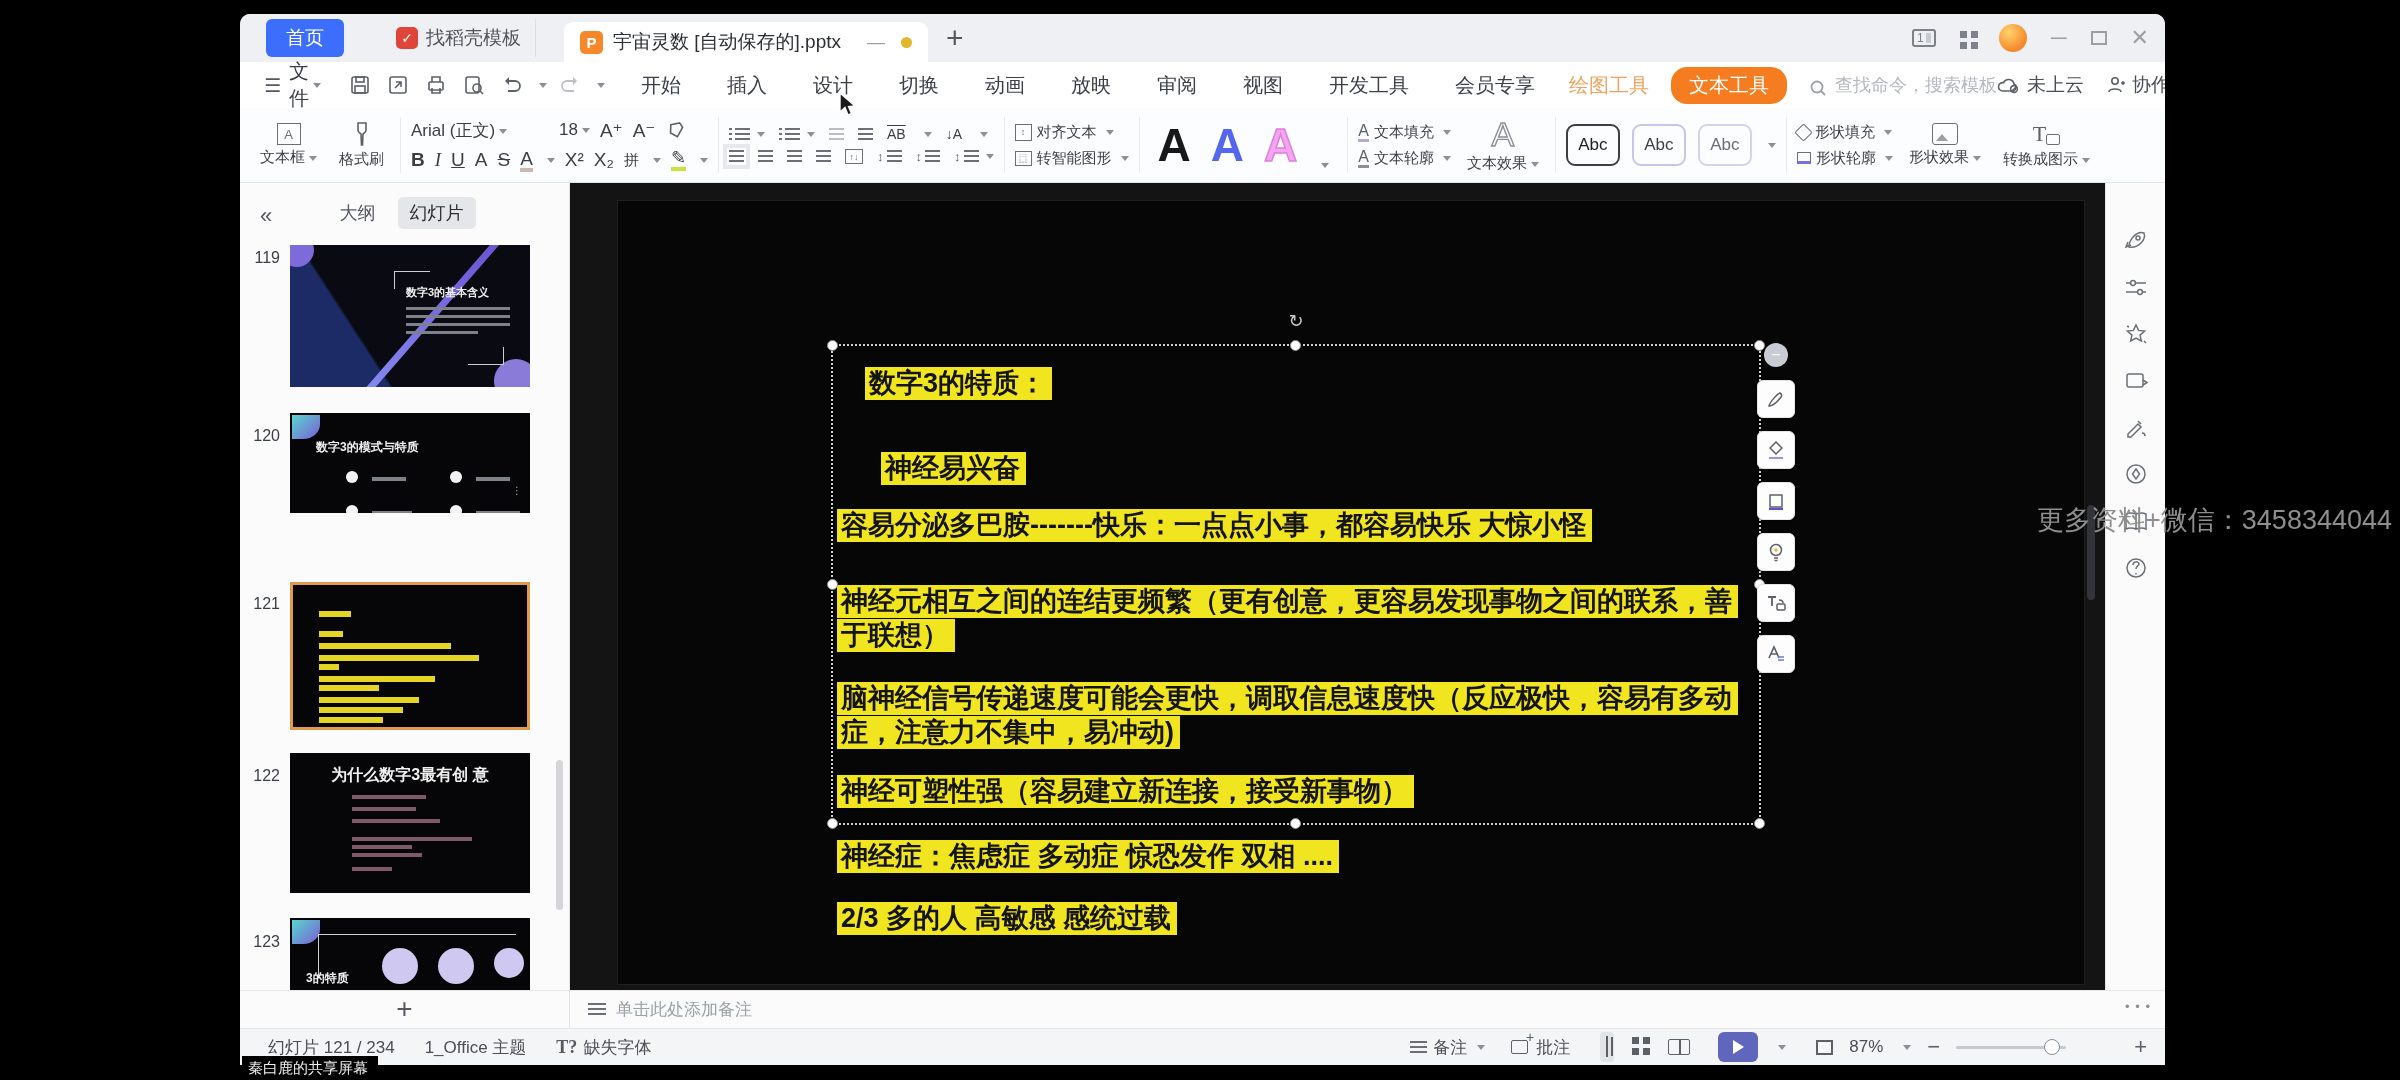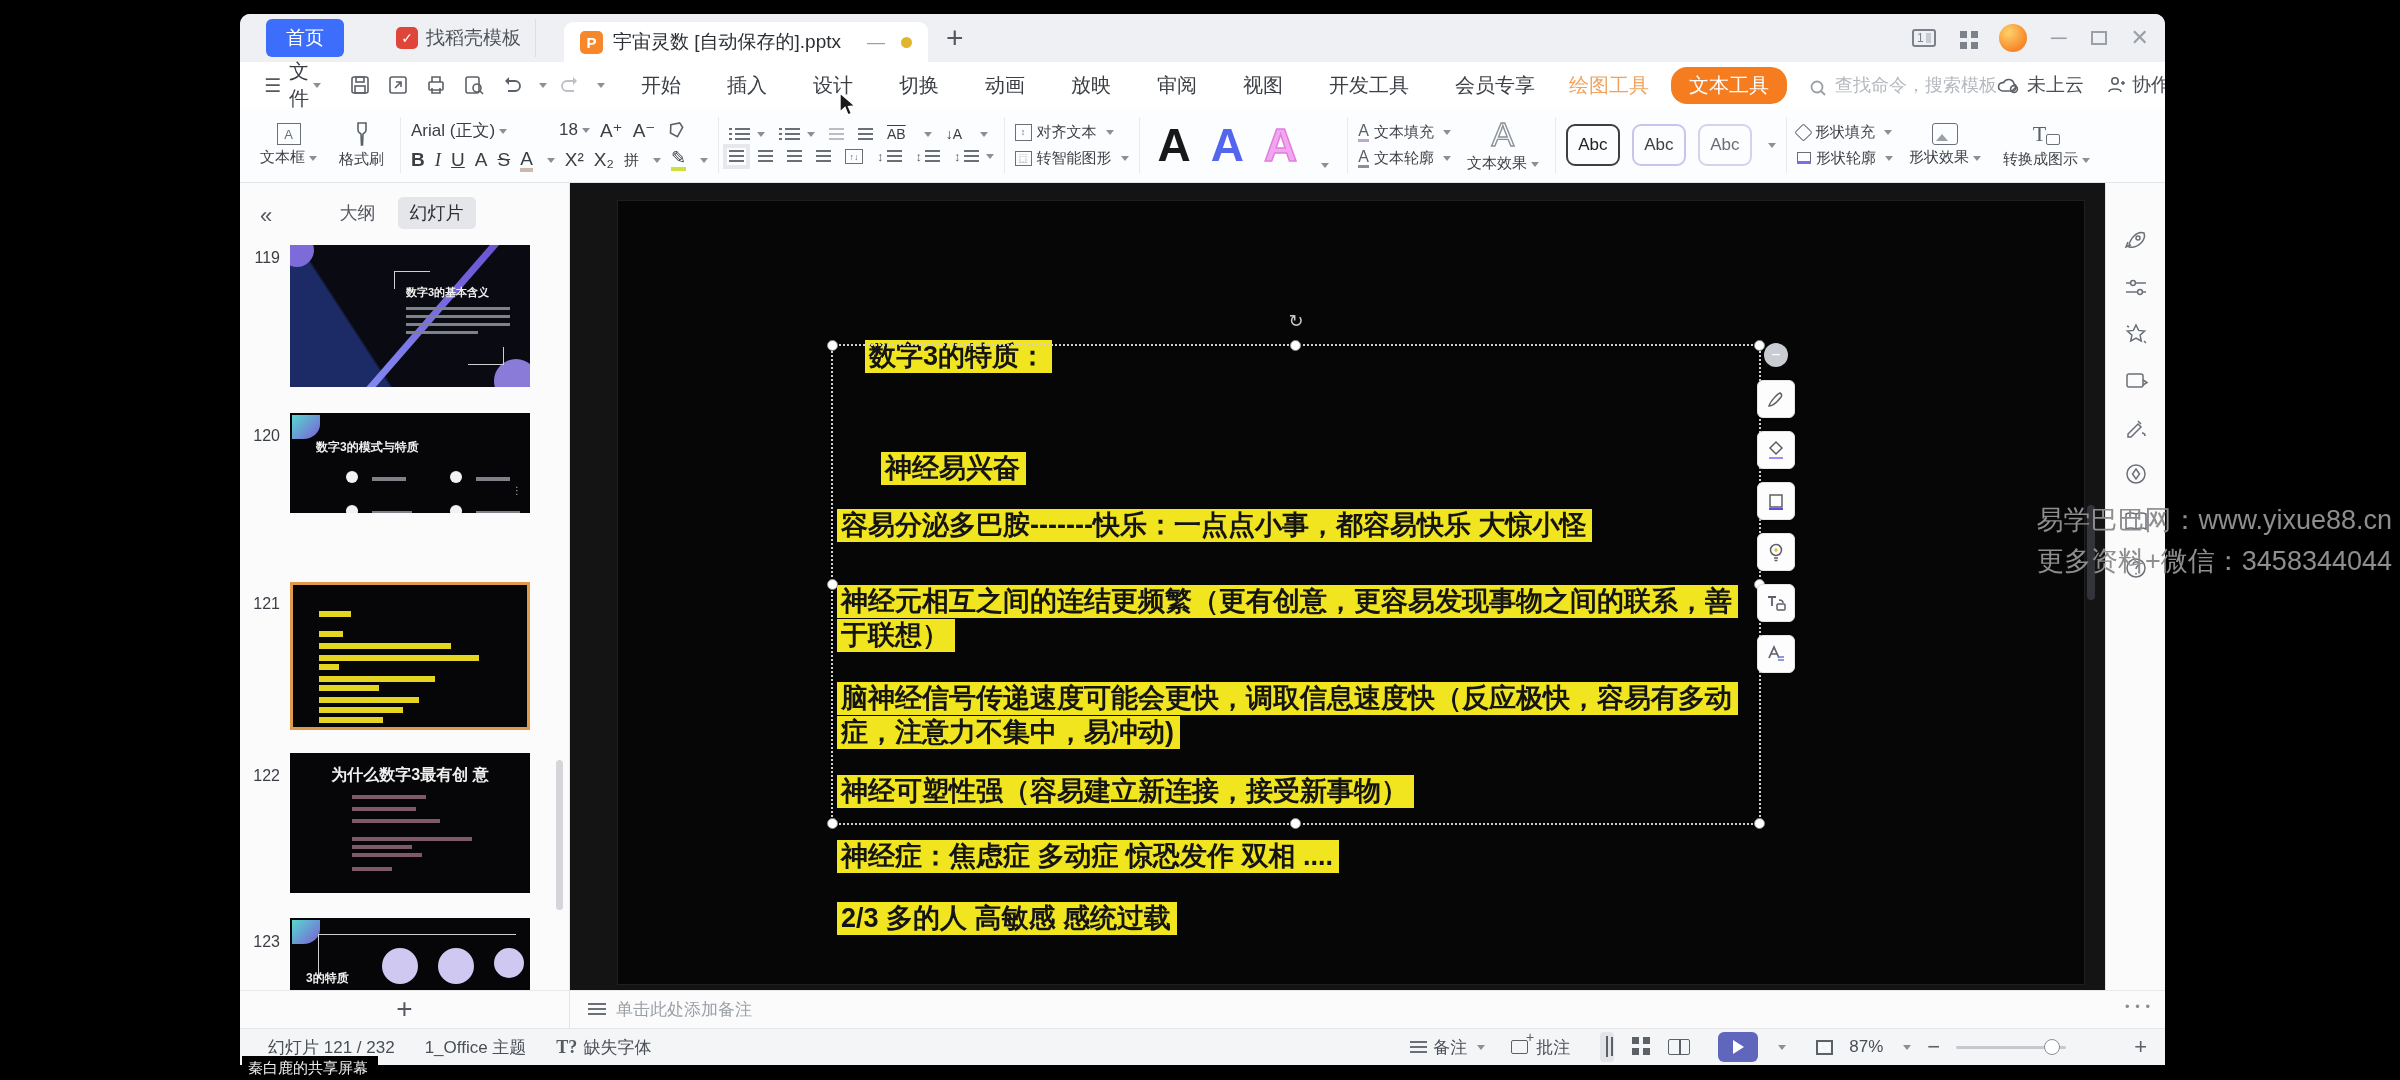--- a/index.html
+++ b/index.html
@@ -498,21 +498,21 @@
           <div class="lavc" style="left:148px;top:30px;"></div>
           <div class="lavc" style="left:204px;top:30px;width:30px;height:30px;"></div>
           <div class="t-title" style="left:16px;top:52px;font-size:12px;">3的特质</div>
         </div>
 
         <div class="lp-scroll"></div>
       </div>
 
       <div class="canvas">
         <div class="slide">
-          <div class="sline" style="top:138px;padding-left:28px;"><span>数字3的特质：</span></div>
+          <div class="sline" style="top:165px;padding-left:28px;"><span>数字3的特质：</span></div>
           <div class="sline" style="top:250px;padding-left:44px;"><span>神经易兴奋</span></div>
           <div class="sline" style="top:307px;"><span>容易分泌多巴胺-------快乐：一点点小事，都容易快乐  大惊小怪</span></div>
           <div class="sline" style="top:383px;"><span>神经元相互之间的连结更频繁（更有创意，更容易发现事物之间的联系，善</span></div>
           <div class="sline" style="top:417px;"><span>于联想）</span></div>
           <div class="sline" style="top:480px;"><span>脑神经信号传递速度可能会更快，调取信息速度快（反应极快，容易有多动</span></div>
           <div class="sline" style="top:514px;"><span>症，注意力不集中，易冲动)</span></div>
           <div class="sline" style="top:638px;"><span>神经症：焦虑症 多动症  惊恐发作  双相   ....</span></div>
           <div class="sline" style="top:573px;"><span>神经可塑性强（容易建立新连接，接受新事物）</span></div>
           <div class="sline" style="top:700px;"><span>2/3  多的人  高敏感  感统过载</span></div>
 
@@ -615,21 +615,21 @@
     <div class="notesrow">
       <div class="notes-left">+</div>
       <div class="notes-main">
         <span class="licon" style="width:18px;"></span>
         <span>单击此处添加备注</span>
       </div>
       <div class="notes-more">• • •</div>
     </div>
 
     <div class="statusbar">
-      <span>幻灯片 121 / 232</span>
+      <span>幻灯片 121 / 234</span>
       <span>1_Office 主题</span>
       <span style="display:flex;align-items:center;gap:6px;">
         <span class="tq">T?</span>
         <span>缺失字体</span>
       </span>
       <div class="sb-right">
         <span style="display:flex;align-items:center;gap:6px;">
           <span class="licon" style="width:17px;"></span>
           <span>备注</span>
             <span class="caret"></span>
@@ -651,21 +651,20 @@
         <span style="font-size:22px;color:#5c6168;">−</span>
         <span class="zslider">
             <span class="zthumb"></span>
           </span>
         <span style="font-size:22px;color:#5c6168;margin-left:52px;">+</span>
       </div>
     </div>
   </div>
 
   <div class="watermark">
-    <div>易学巴巴网：www.yixue88.cn</div>
     <div>更多资料+微信：3458344044</div>
   </div>
 
   <div class="sharelabel">秦白鹿的共享屏幕</div>
 
   <svg class="cursor" width="24" height="26" viewBox="0 0 24 26">
       <polygon points="2,1 2,20 7,15.5 10,23 13.5,21.5 10.5,14.5 17,14" fill="#1a1a1a" stroke="#fff" stroke-width="1.4"></polygon>
     </svg>
 </div>
 

